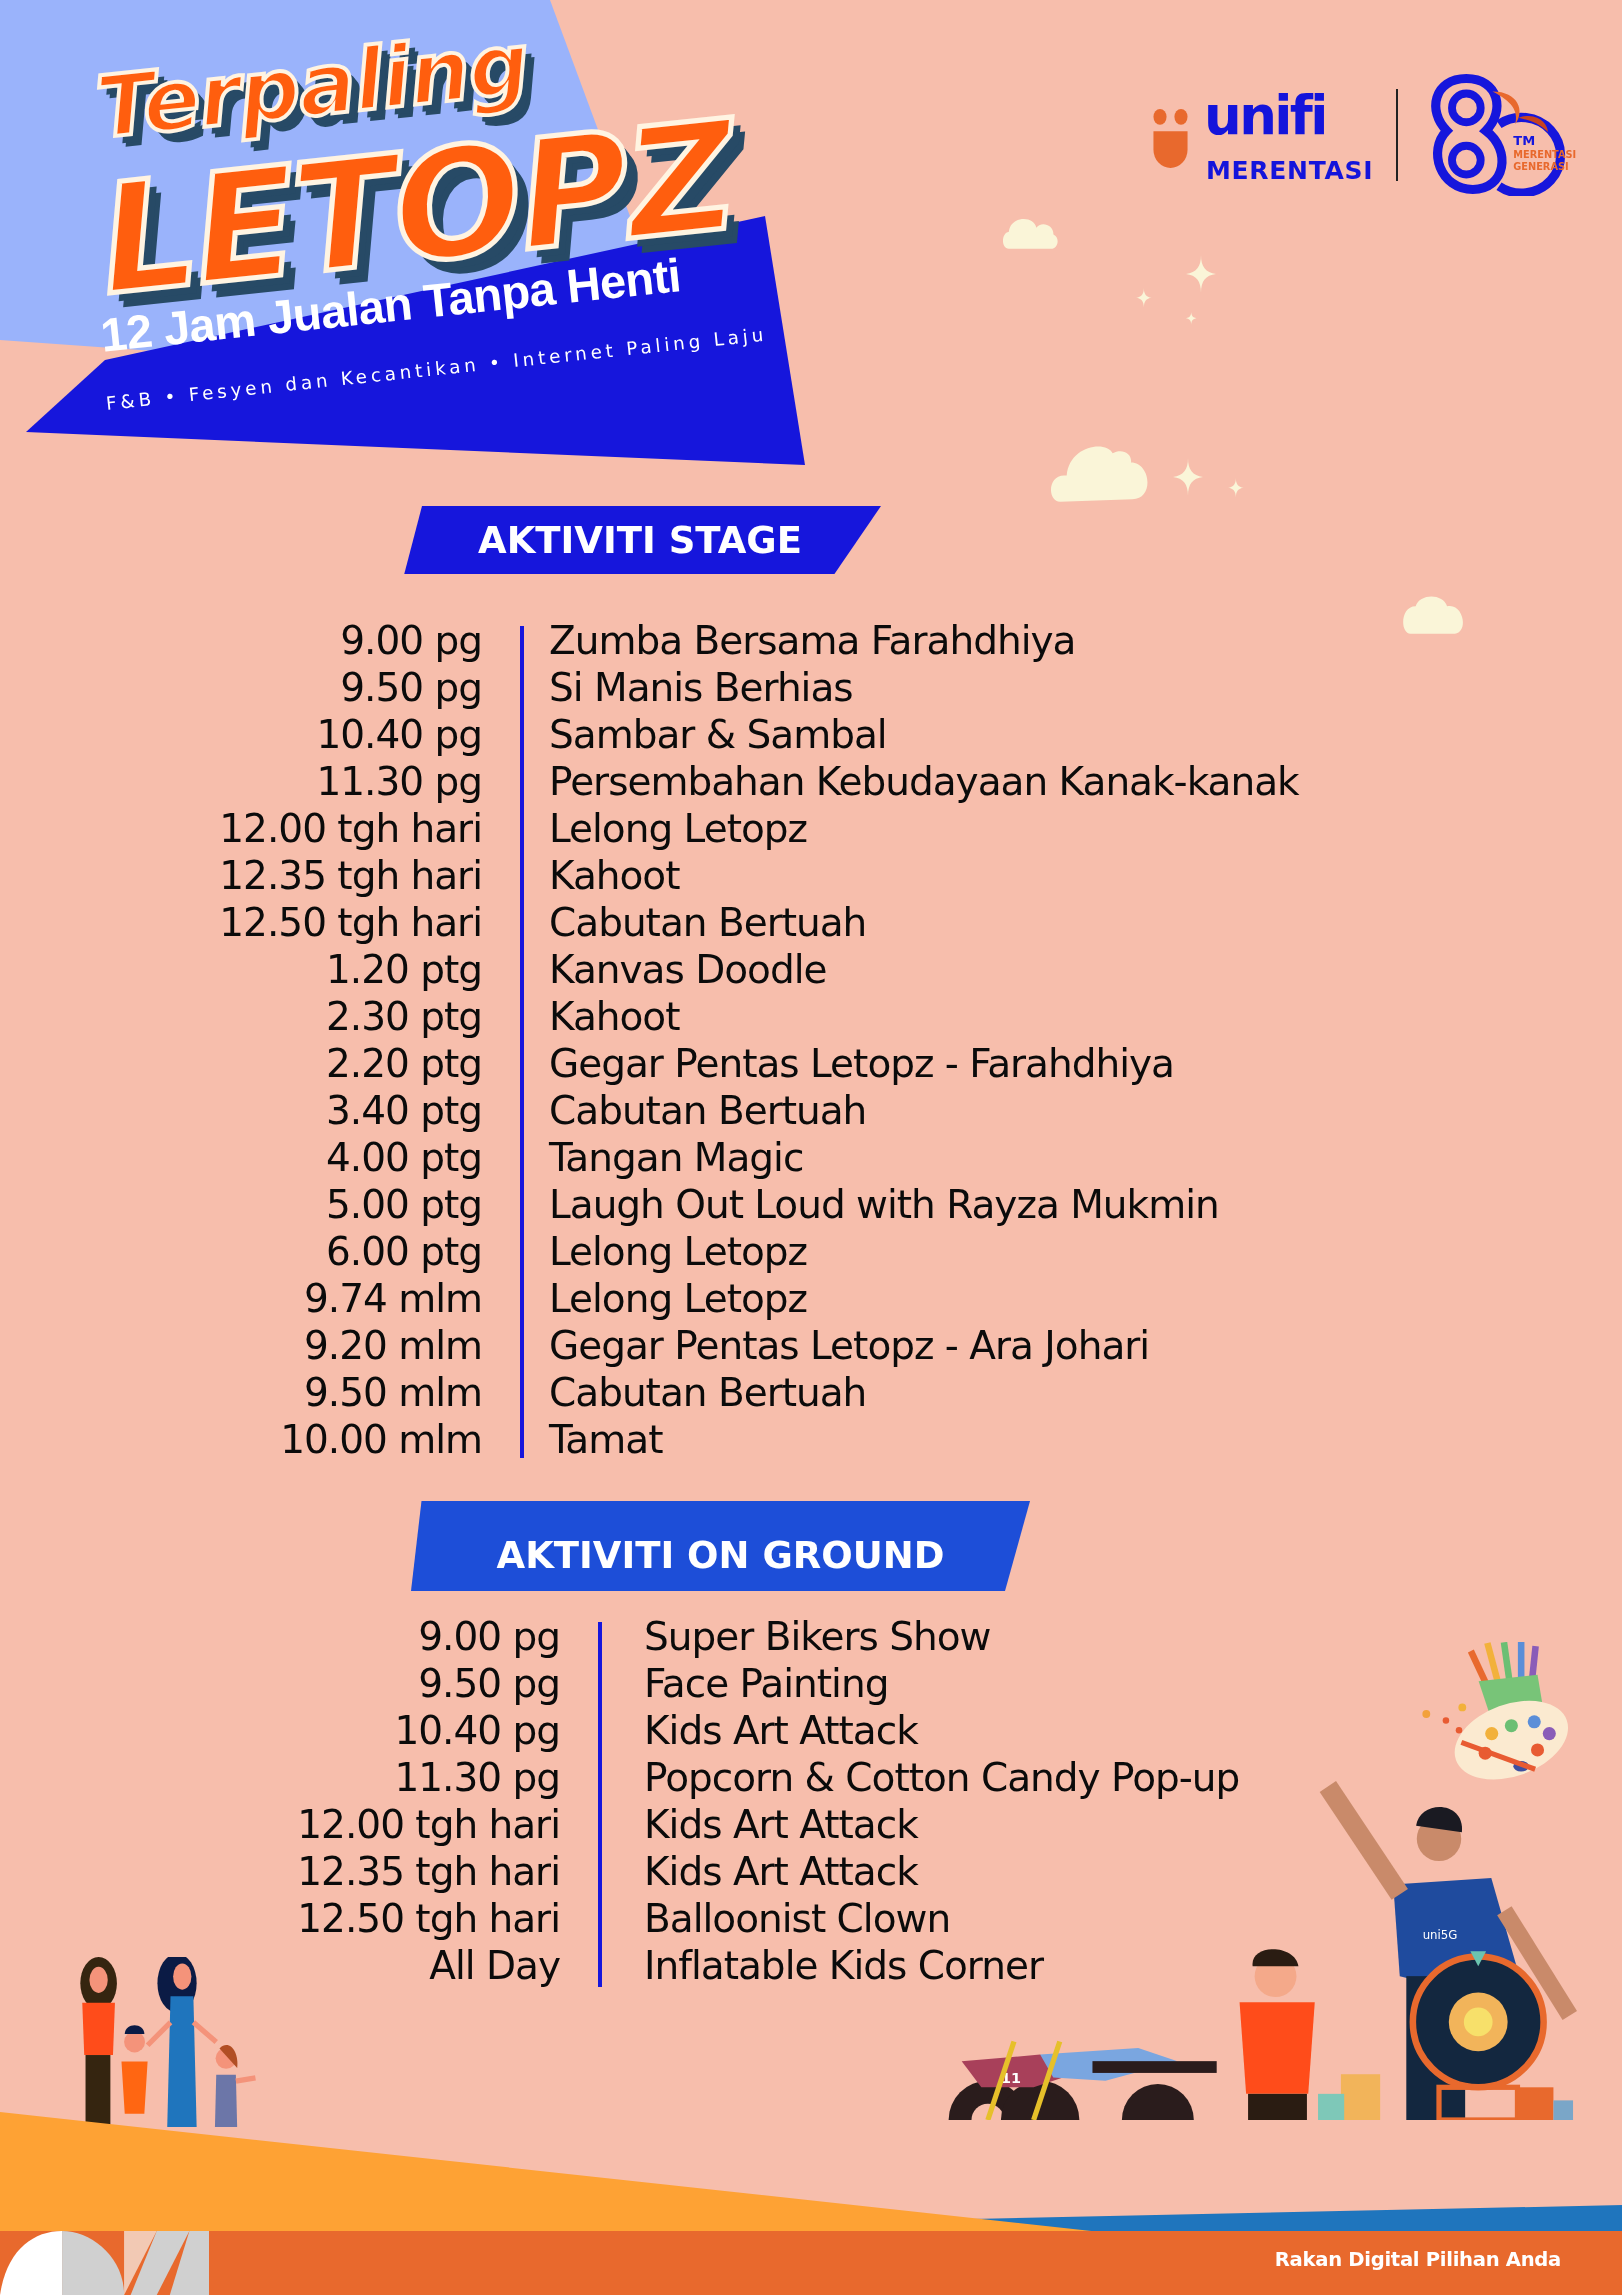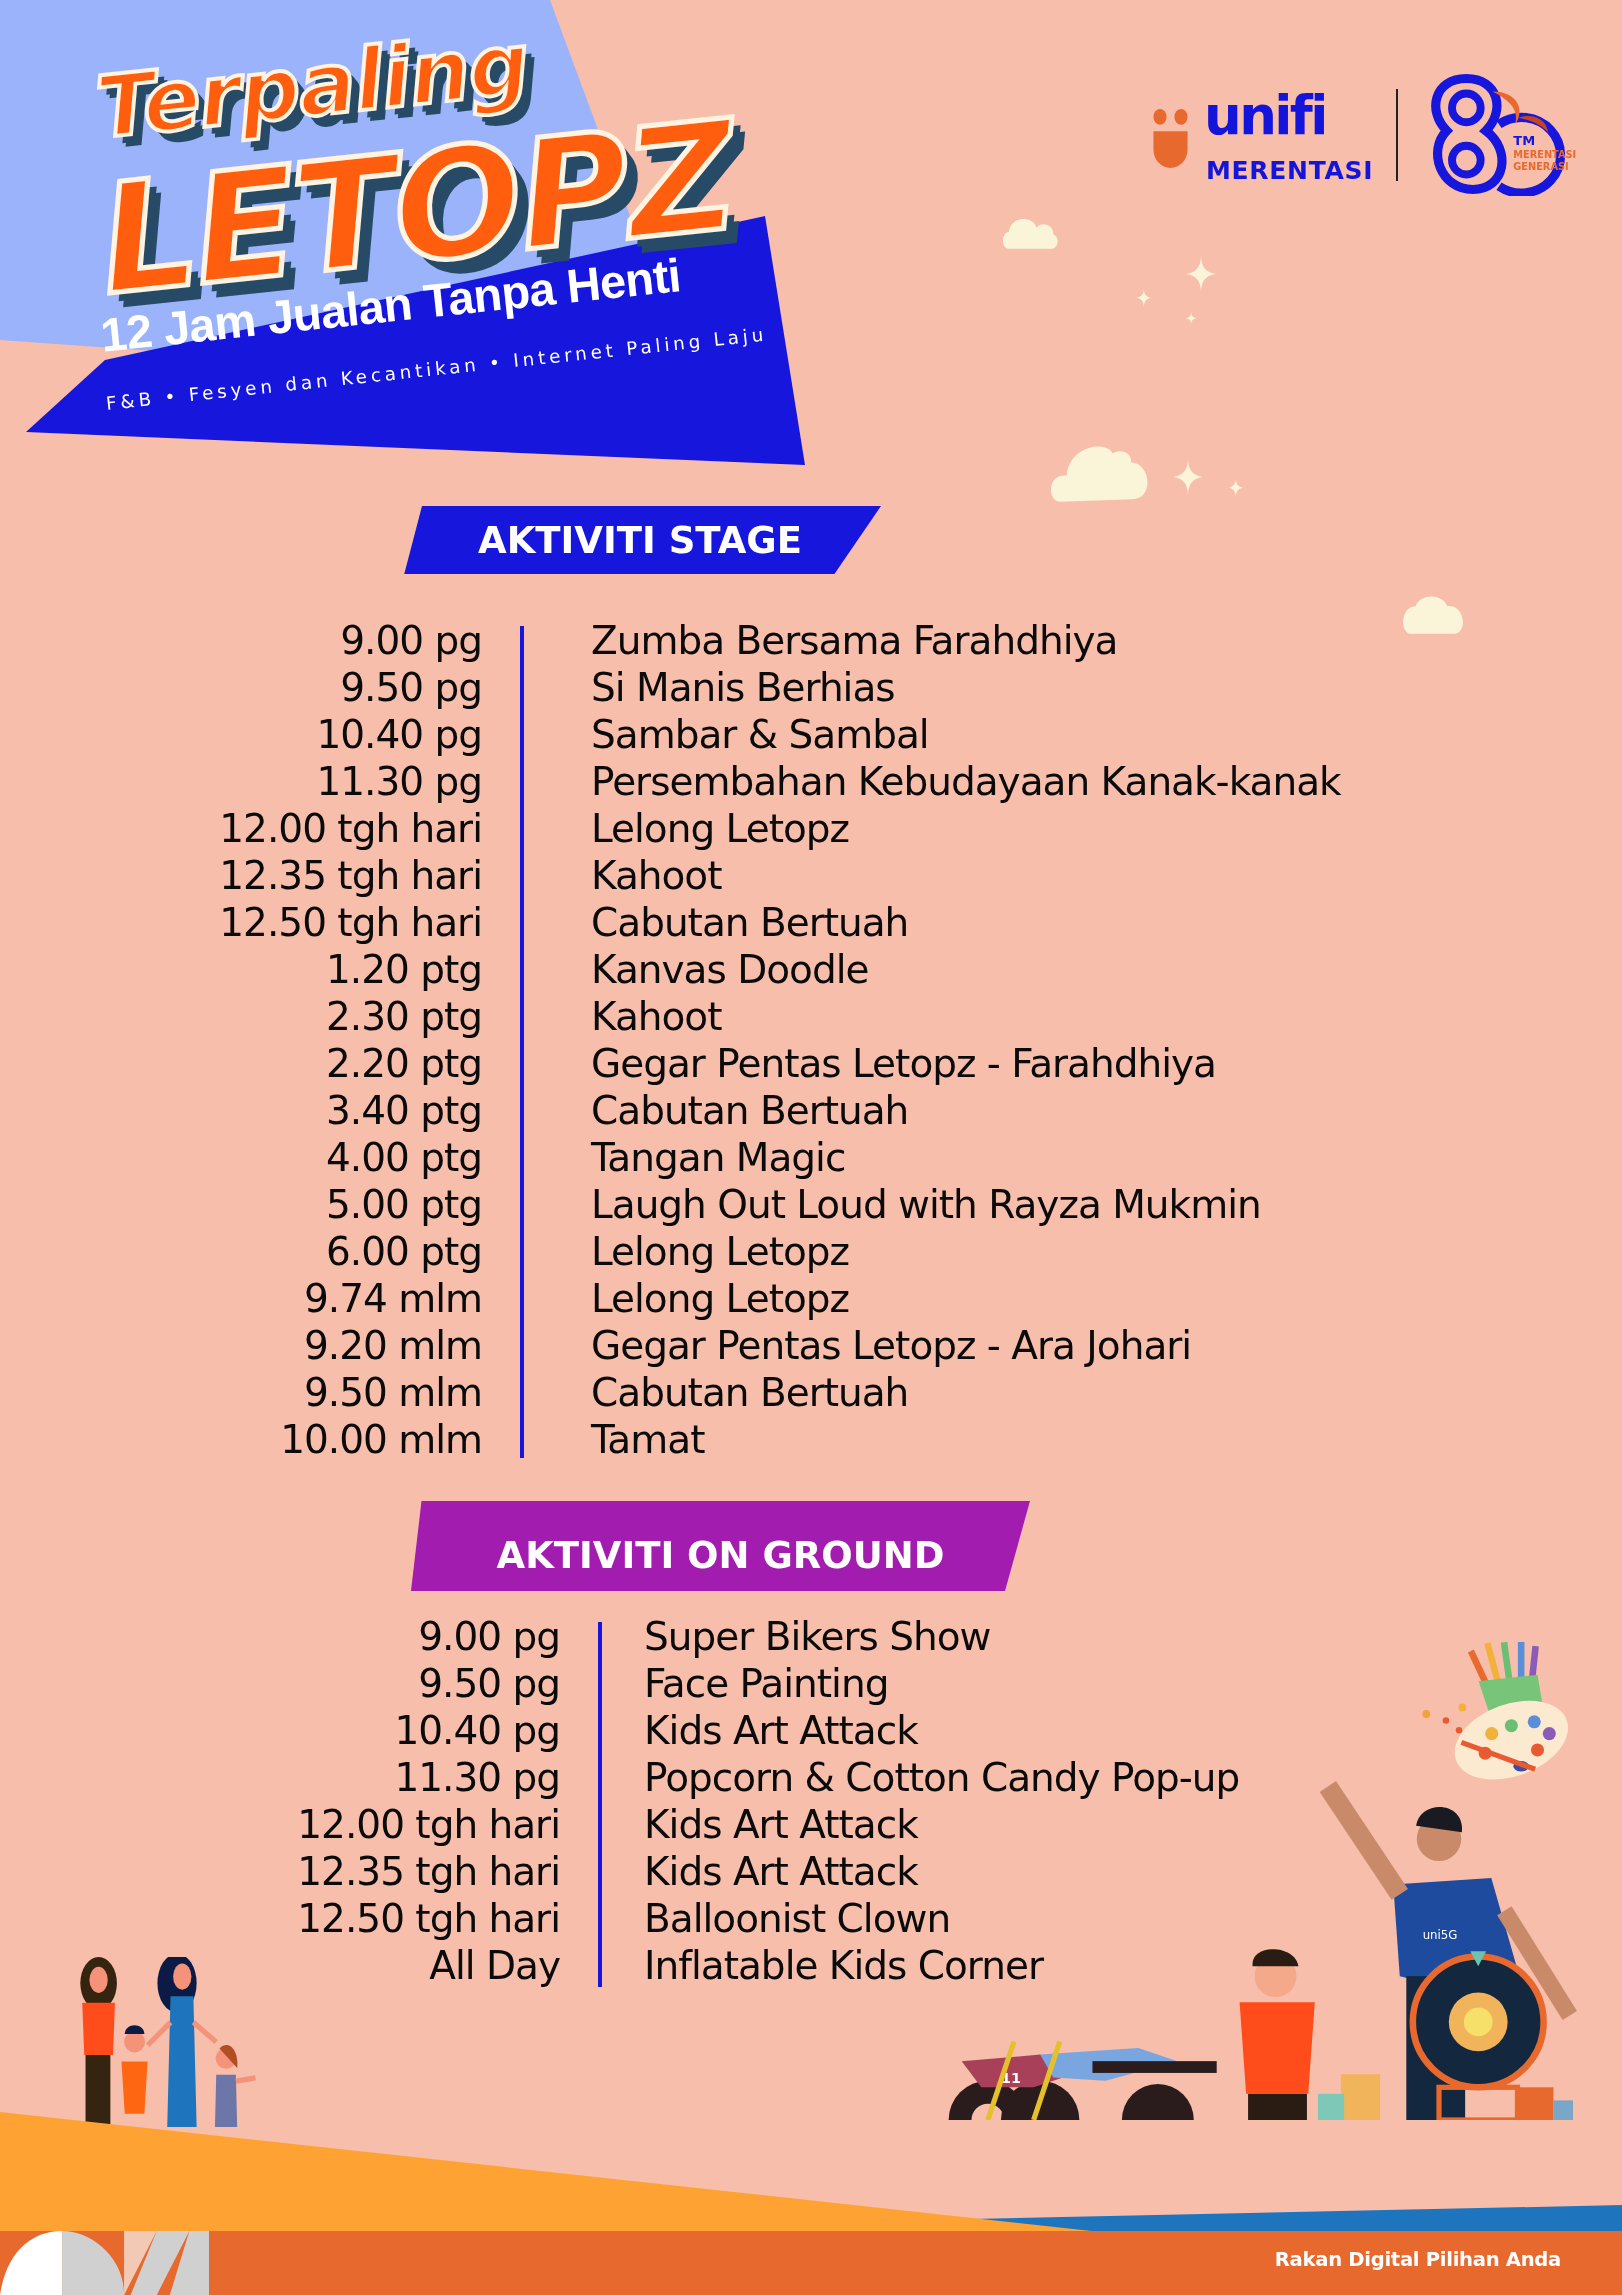--- a/index.html
+++ b/index.html
@@ -29,30 +29,30 @@
   #logo-divider { left:1396px; top:89px; width:2px; height:92px; background:#222; }
   #tm80 { left:1427px; top:72px; width:157px; height:124px; }
 
   
   .cloud { position:absolute; }
   .star { position:absolute; }
 
   
   .section-header { position:absolute; color:#fff; font-family:"DejaVu Sans", sans-serif; font-weight:bold; display:flex; align-items:center; justify-content:center; }
   #stage-header { left:398px; top:506px; width:484px; height:68px; background:#1616dc; clip-path:polygon(25px 0, 484px 0, 292px 92px, 0 92px); clip-path:polygon(24px 0, 483px 0, 420px 92px, 0 92px); font-size:37px; }
-  #ground-header { left:411px; top:1501px; width:619px; height:108px; background:#a21caf; clip-path:polygon(10.5px 0, 619px 0, 594px 90px, 0 90px); font-size:37px; }
+  #ground-header { left:411px; top:1501px; width:619px; height:108px; background:#1d4ed8; clip-path:polygon(10.5px 0, 619px 0, 594px 90px, 0 90px); font-size:37px; }
 
   
   .sched { position:absolute; font-family:"DejaVu Sans", sans-serif; font-size:39px; color:#0b0b0b; }
   .sched .row { height:47px; position:relative; }
   .sched .time { position:absolute; text-align:right; white-space:nowrap; letter-spacing:-1px; }
   .sched .act { position:absolute; white-space:nowrap; letter-spacing:-1px; }
   #stage-list { left:0; top:618px; }
   #stage-list .time { right:-482px; width:393px; }
-  #stage-list .act { left:591px; }
+  #stage-list .act { left:549px; }
   #stage-vline { left:520px; top:626px; width:3.9px; height:832px; background:#1616dc; }
 
   #ground-list { left:0; top:1614px; }
   #ground-list .time { right:-560px; width:458px; }
   #ground-list .act { left:644px; }
   #ground-vline { left:598px; top:1622px; width:3.9px; height:365px; background:#1616dc; }
 
   
   #ground-blue { left:0; top:2094px; width:1623px; height:170px; background:#1f75bd; clip-path:polygon(419px 137px, 1623px 111px, 1623px 170px, 0 170px, 0 144px); }
   #ground-yellow2 { left:0; top:2112px; width:1623px; height:119px; background:#fea234; clip-path:polygon(0 0, 1623px 177px, 1623px 119px, 0 119px); }

